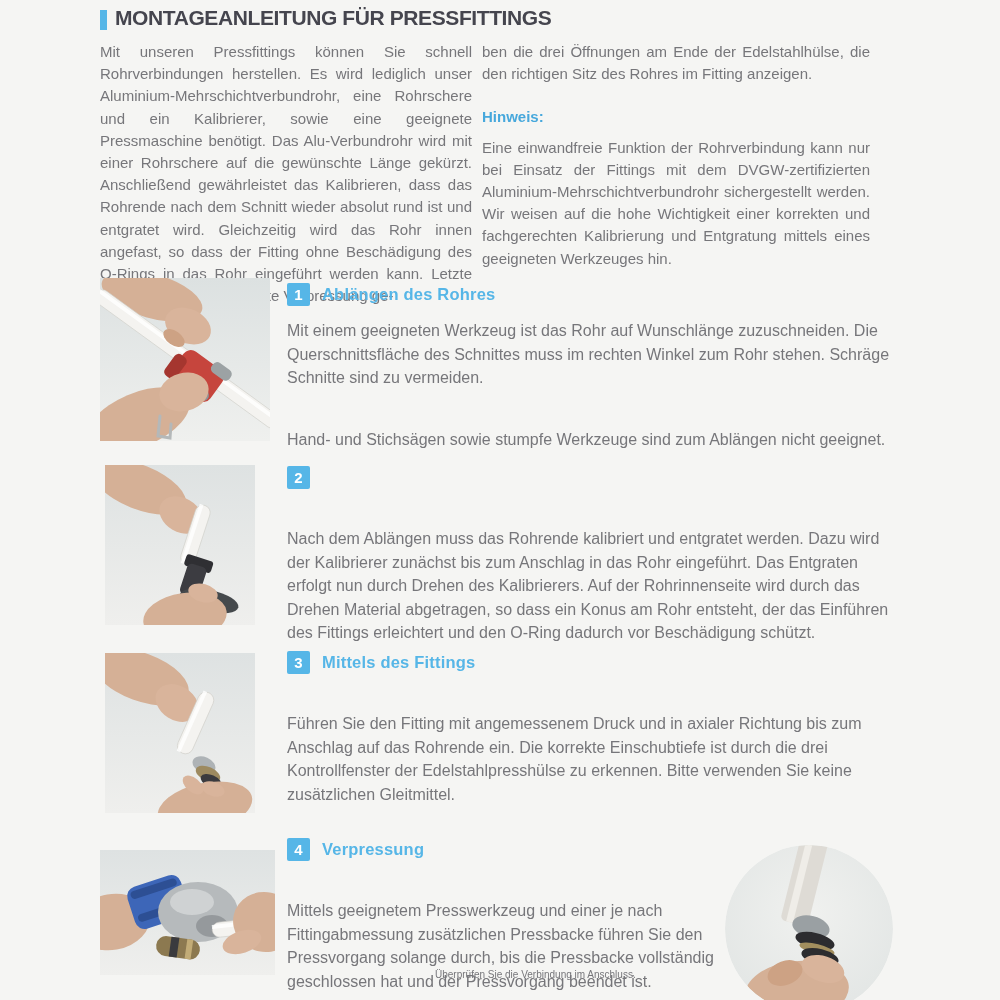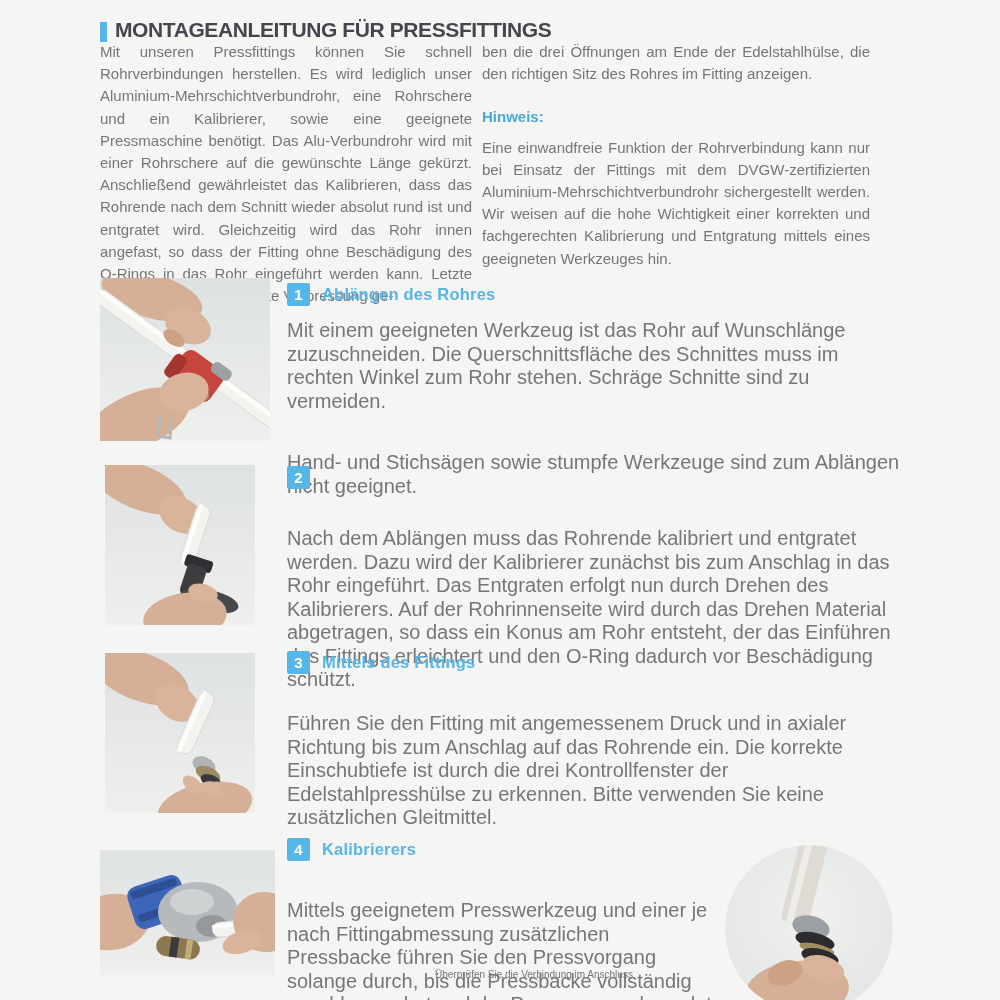--- a/index.html
+++ b/index.html
@@ -3,21 +3,21 @@
 <meta charset="utf-8">
 <style>
   html,body{margin:0;padding:0;background:#ffffff;}
   .page{
     position:relative;width:1000px;height:1000px;margin:0 auto;
     background:#f5f5f3;overflow:hidden;
     font-family:"Liberation Sans","DejaVu Sans",sans-serif;
     color:#76767a;
   }
   
-  .doc-header{position:absolute;left:100px;top:6px;display:flex;align-items:flex-end;margin-top:12px;}
+  .doc-header{position:absolute;left:100px;top:6px;display:flex;align-items:flex-end;}
   .accent-bar{width:7px;height:20px;background:#56b6e7;margin-right:8px;}
   .doc-title{
     font-size:21px;font-weight:bold;color:#45454e;letter-spacing:-0.4px;
     font-family:"Liberation Sans","DejaVu Sans",sans-serif;
   }
   
   .intro-col{
     position:absolute;top:41px;font-size:15px;line-height:22.2px;
     text-align:justify;hyphens:auto;-webkit-hyphens:auto;
   }
@@ -31,21 +31,21 @@
   .step-text{position:absolute;}
   .step-head{display:flex;align-items:center;}
   .step-num{
     width:23px;height:23px;background:#56b6e7;color:#ffffff;
     font-size:15px;font-weight:bold;display:flex;align-items:center;justify-content:center;
     border-radius:2px;flex:0 0 auto;
   }
   .step-title{
     margin-left:12px;font-size:16.5px;font-weight:bold;color:#56b6e7;letter-spacing:0.2px;
   }
-  .step-body{margin-top:13px;font-size:20px;line-height:23.5px;color:#76767a;}
+  .step-body{margin-top:13px;font-size:16px;line-height:23.5px;color:#76767a;}
   .step-body p{margin:0 0 23px 0;}
   .step-body p:last-child{margin-bottom:0;margin-top:38px;}
   
   .footer-line{position:absolute;left:435px;top:969px;font-size:10px;color:#76767a;}
   
   .detail-photo{
     position:absolute;left:725px;top:845px;width:168px;height:168px;border-radius:50%;
     overflow:hidden;
   }
 </style>
@@ -226,21 +226,21 @@
       </g>
 
       <ellipse cx="165" cy="72" rx="32" ry="30" fill="#d5b096" transform="rotate(12 165 72)"></ellipse>
       <ellipse cx="142" cy="92" rx="20" ry="11" fill="#d9b49b" transform="rotate(-18 142 92)"></ellipse>
     </svg>
   </div>
 
   <div class="step-text" style="left:287px;top:838px;width:428px;">
     <div class="step-head">
       <div class="step-num">4</div>
-      <div class="step-title">Kalibrierers</div>
+      <div class="step-title">Verpressung</div>
     </div>
     <div class="step-body">
       <p>Mittels geeignetem Presswerkzeug und einer je nach Fittingabmessung zusätzlichen Pressbacke führen Sie den Pressvorgang solange durch, bis die Pressbacke vollständig geschlossen hat und der Pressvorgang beendet ist.</p>
     </div>
   </div>
 
   <div class="detail-photo">
     <svg width="168" height="168" viewBox="0 0 168 168">
       <defs>
         <radialGradient id="bg5" cx="0.5" cy="0.4" r="0.8">

